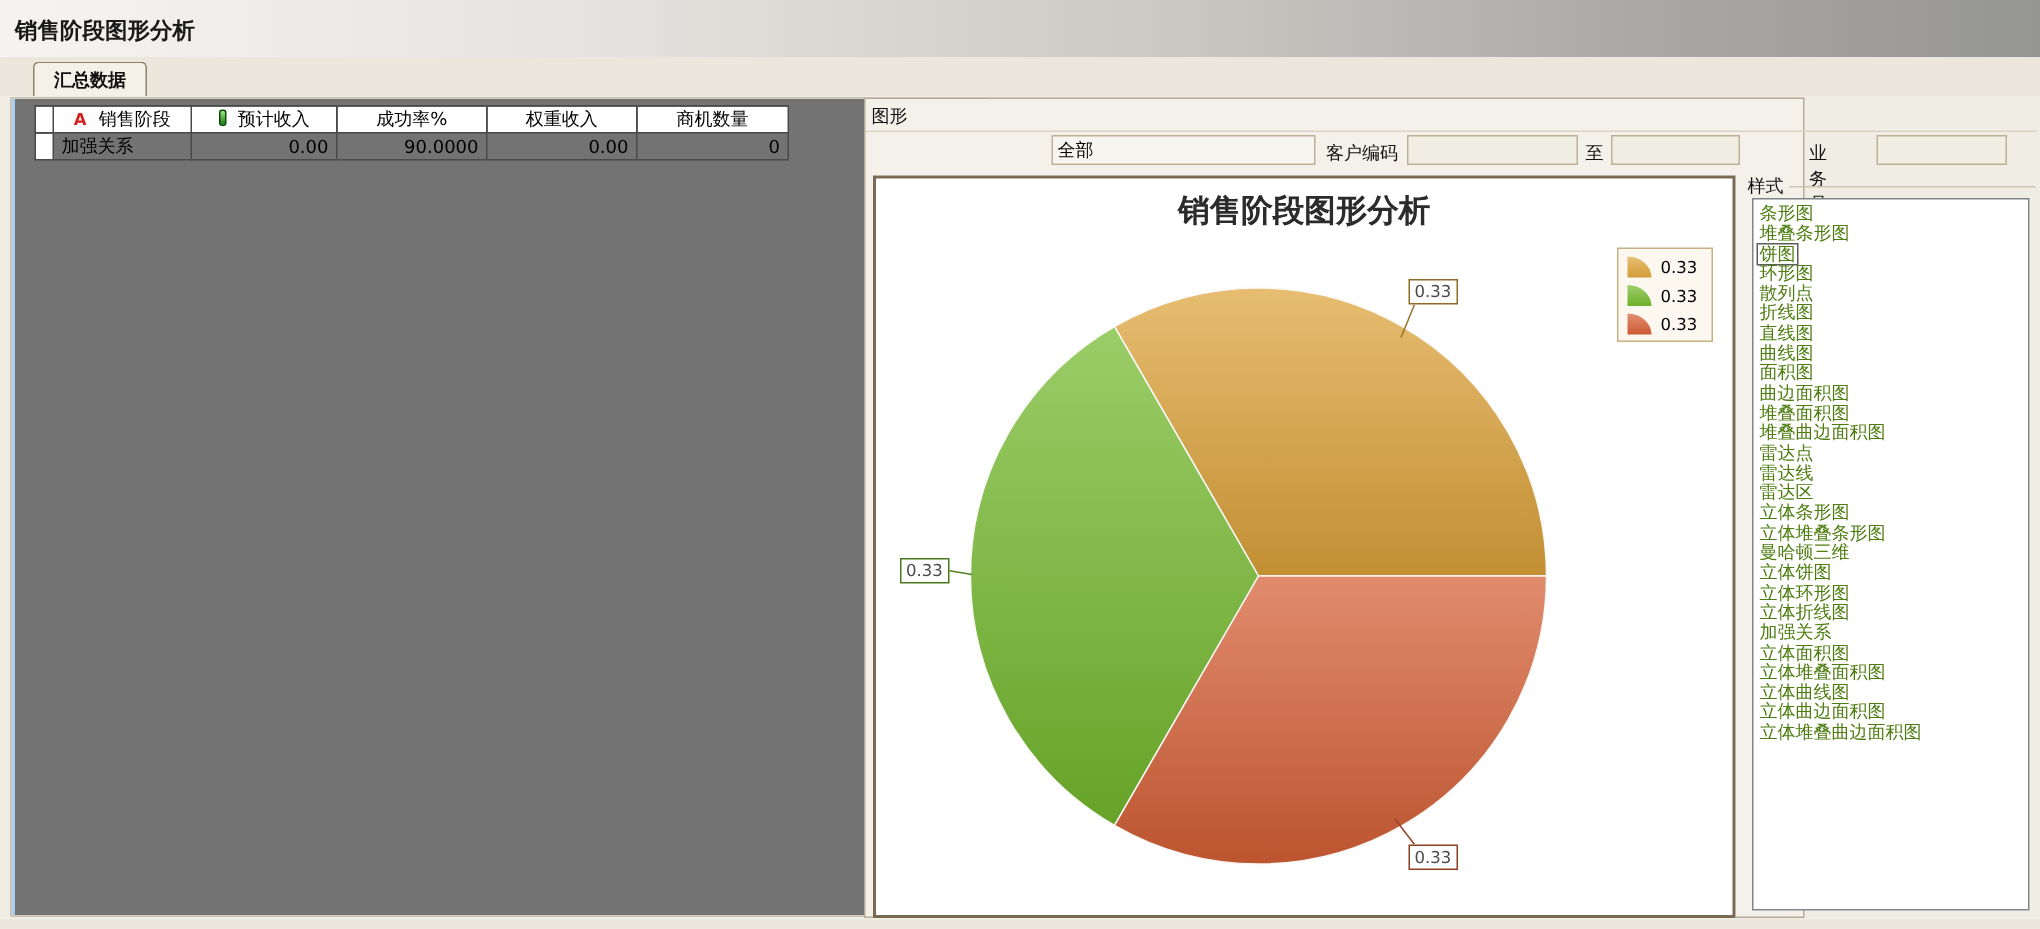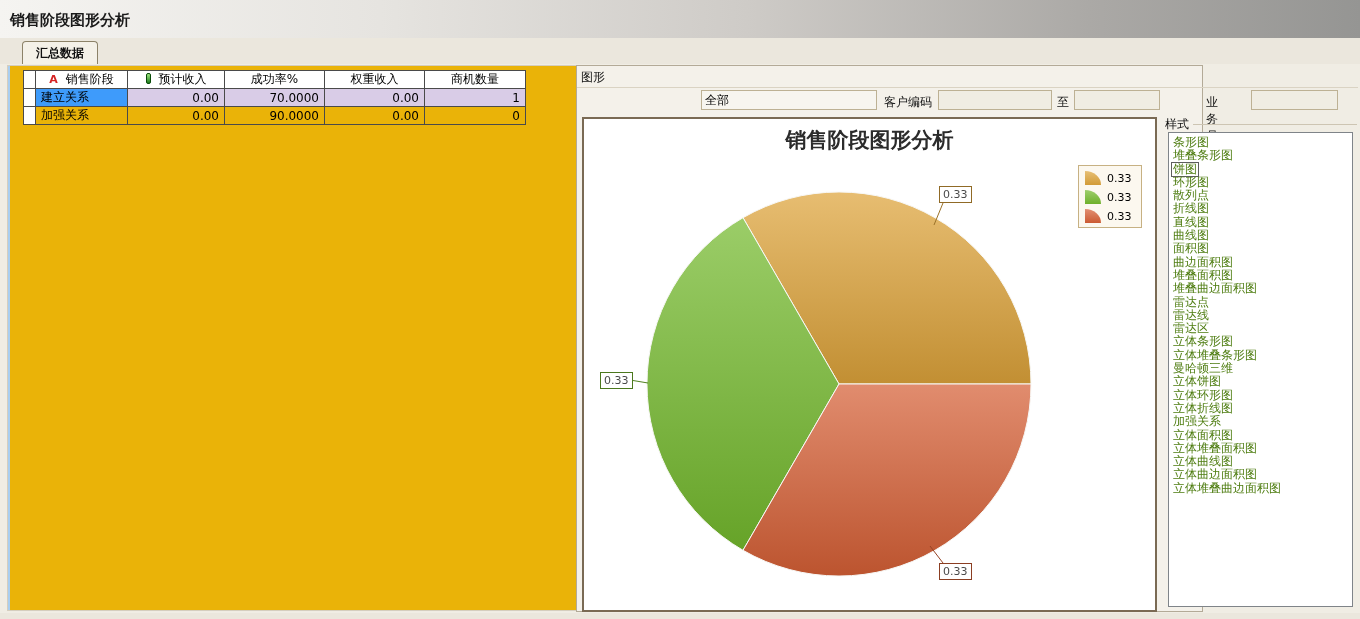--- a/index.html
+++ b/index.html
@@ -14,21 +14,21 @@
   
   .tabstrip{position:absolute;left:0;top:38px;width:1248px;height:26px;background:#EBE7DD;}
   .tab{position:absolute;left:22px;bottom:0;height:23px;padding:3px 13px 0 13px;
     background:#F4F1E8;border:1px solid #8C8268;border-bottom:none;
     border-radius:4px 4px 0 0;font-size:12px;font-weight:bold;color:#111;}
 
   
   .main{position:absolute;left:0;top:64px;width:1360px;height:549px;background:#F0EDE4;}
 
   
-  .left-panel{position:absolute;left:7px;top:1px;width:652px;height:546px;background:#eab308;
+  .left-panel{position:absolute;left:7px;top:1px;width:652px;height:546px;background:#737373;
     border:1px solid #D5CEBE;box-shadow:inset 2px 0 0 #A9CEF0;}
 
   table.grid{position:absolute;left:15px;top:4px;border-collapse:collapse;table-layout:fixed;}
   .grid th,.grid td{border:1px solid #4A4A4A;height:18px;font-size:12px;padding:0 5px;
     white-space:nowrap;overflow:hidden;font-weight:normal;color:#000;}
   .grid th{background:#fff;text-align:center;}
   .grid td.num{text-align:right;}
   .grid td.gut,.grid th.gut{padding:0;background:#fff;}
   .icon-a{color:#D42222;font-weight:bold;font-size:11px;margin-right:8px;}
   .icon-pill{display:inline-block;width:5px;height:11px;margin-right:8px;vertical-align:-1px;
@@ -94,28 +94,20 @@
           <tr id="grid-head">
             <th class="gut"></th>
             <th><span class="icon-a">A</span>销售阶段</th>
             <th><span class="icon-pill"></span>预计收入</th>
             <th>成功率%</th>
             <th>权重收入</th>
             <th>商机数量</th>
           </tr>
         </thead>
       <tbody id="grid-body">
-          <tr>
-            <td class="gut"></td>
-            <td style="background: rgb(62, 155, 251);">建立关系</td>
-            <td class="num" style="background: rgb(217, 204, 231);">0.00</td>
-            <td class="num" style="background: rgb(217, 204, 231);">70.0000</td>
-            <td class="num" style="background: rgb(217, 204, 231);">0.00</td>
-            <td class="num" style="background: rgb(217, 204, 231);">1</td>
-          </tr>
           <tr>
             <td class="gut"></td>
             <td>加强关系</td>
             <td class="num">0.00</td>
             <td class="num">90.0000</td>
             <td class="num">0.00</td>
             <td class="num">0</td>
           </tr>
         </tbody>
     </table>

